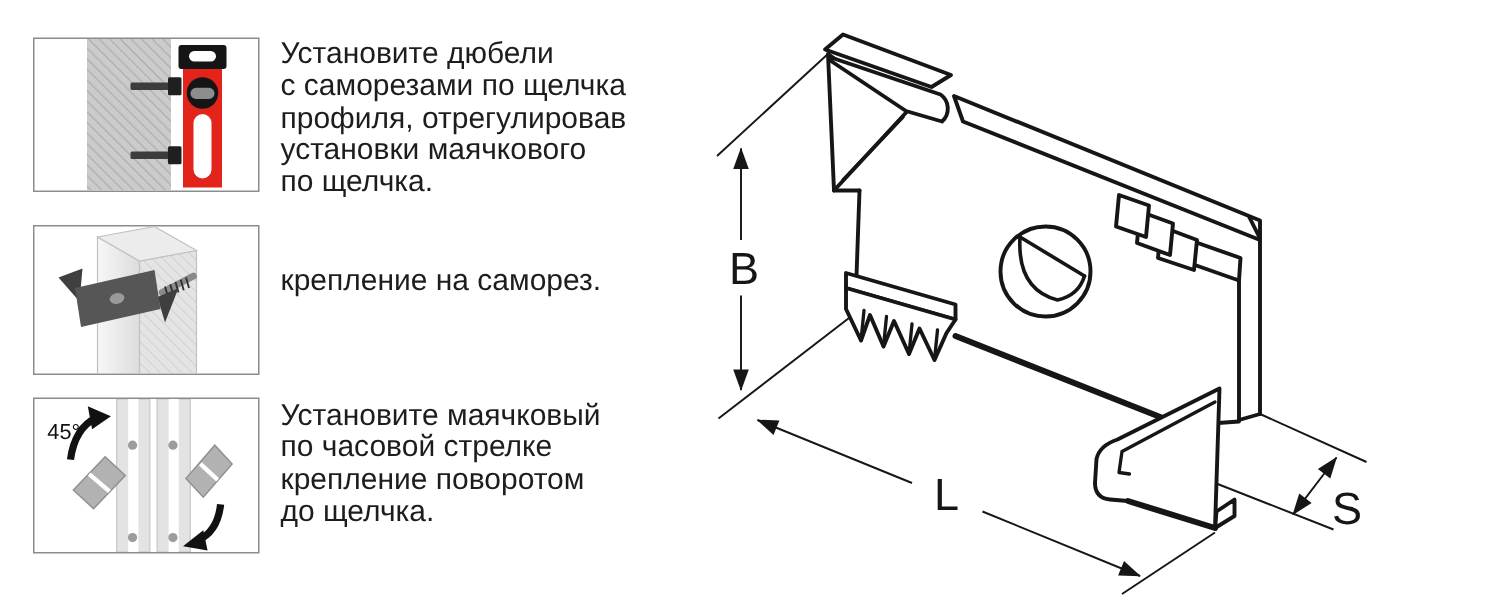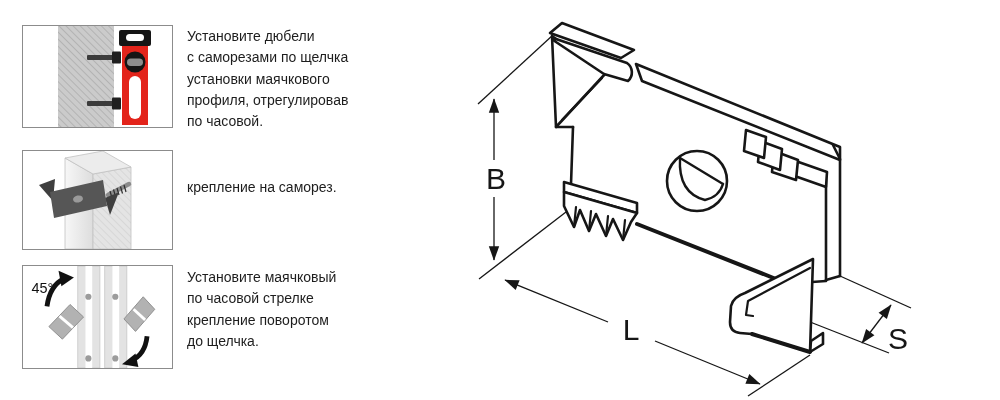--- a/index.html
+++ b/index.html
@@ -4,21 +4,21 @@
 <style>
   html,body{margin:0;padding:0;background:#fff;}
   .sheet{position:relative;width:1000px;height:400px;background:#fff;overflow:hidden;
          font-family:"Liberation Sans",sans-serif;}
   .panel{position:absolute;left:22px;width:151px;border:1px solid #8c8c8c;
          background:#fff;box-sizing:border-box;}
   .panel svg{display:block;width:100%;height:100%;}
   #panel-1{top:25px;height:103px;}
   #panel-2{top:150px;height:100px;}
   #panel-3{top:265px;height:104px;}
-  .step-text{position:absolute;left:187px;color:#1d1d1d;font-size:14px;
+  .step-text{position:absolute;left:187px;color:#1d1d1d;font-size:20px;
              line-height:21.3px;letter-spacing:0;white-space:nowrap;}
   #text-1{top:26px;}
   #text-2{top:177px;}
   #text-3{top:267px;}
   .drawing{position:absolute;left:450px;top:0;width:550px;height:400px;}
   .dim-label{font-family:"Liberation Sans",sans-serif;font-size:30px;fill:#161616;}
   .p3-angle{font-family:"Liberation Sans",sans-serif;font-size:15px;fill:#111;}
 </style>
 </head>
 <body>
@@ -49,23 +49,23 @@
         <circle cx="112" cy="36" r="10.5" fill="#151515"></circle>
         <rect x="104" y="32.5" width="16" height="7.5" rx="3.75" fill="#8d8d8d"></rect>
         <rect x="106" y="50" width="12" height="43" rx="6" fill="#fff"></rect>
       </g>
     </svg>
   </div>
 
   <div class="step-text" id="text-1">
     <div>Установите дюбели</div>
     <div>с саморезами по щелчка</div>
+    <div>профиля, отрегулировав</div>
     <div>установки маячкового</div>
-    <div>профиля, отрегулировав</div>
-    <div>по часовой.</div>
+    <div>по щелчка.</div>
   </div>
 
   <div class="panel" id="panel-2">
     <svg viewBox="0 0 149 98">
       <defs>
         <pattern id="hatchB" width="5" height="5" patternUnits="userSpaceOnUse" patternTransform="rotate(-45)">
           <rect width="5" height="5" fill="#e4e4e4"></rect>
           <line x1="0" y1="0" x2="0" y2="5" stroke="#d2d2d2" stroke-width="1.4"></line>
         </pattern>
         <linearGradient id="gradCol" x1="0" y1="0" x2="1" y2="0">

